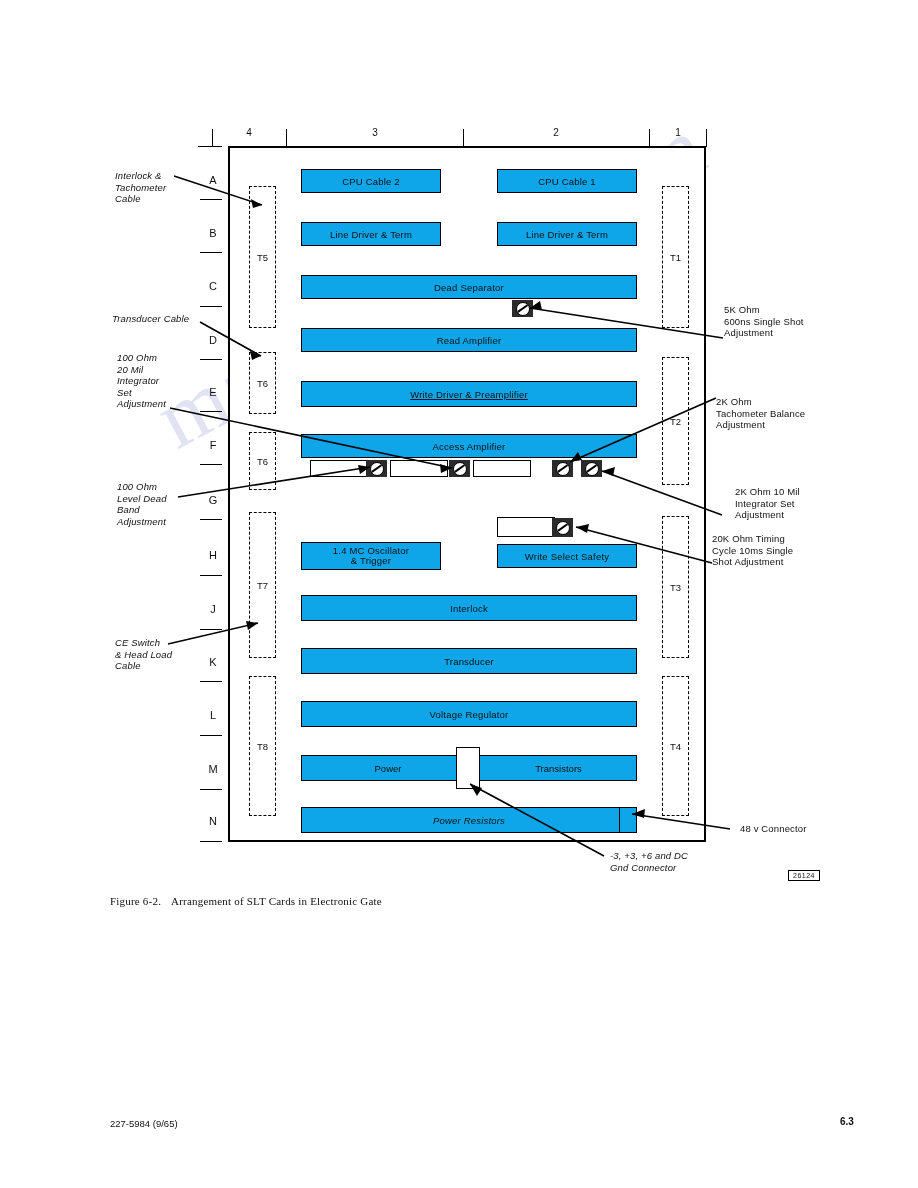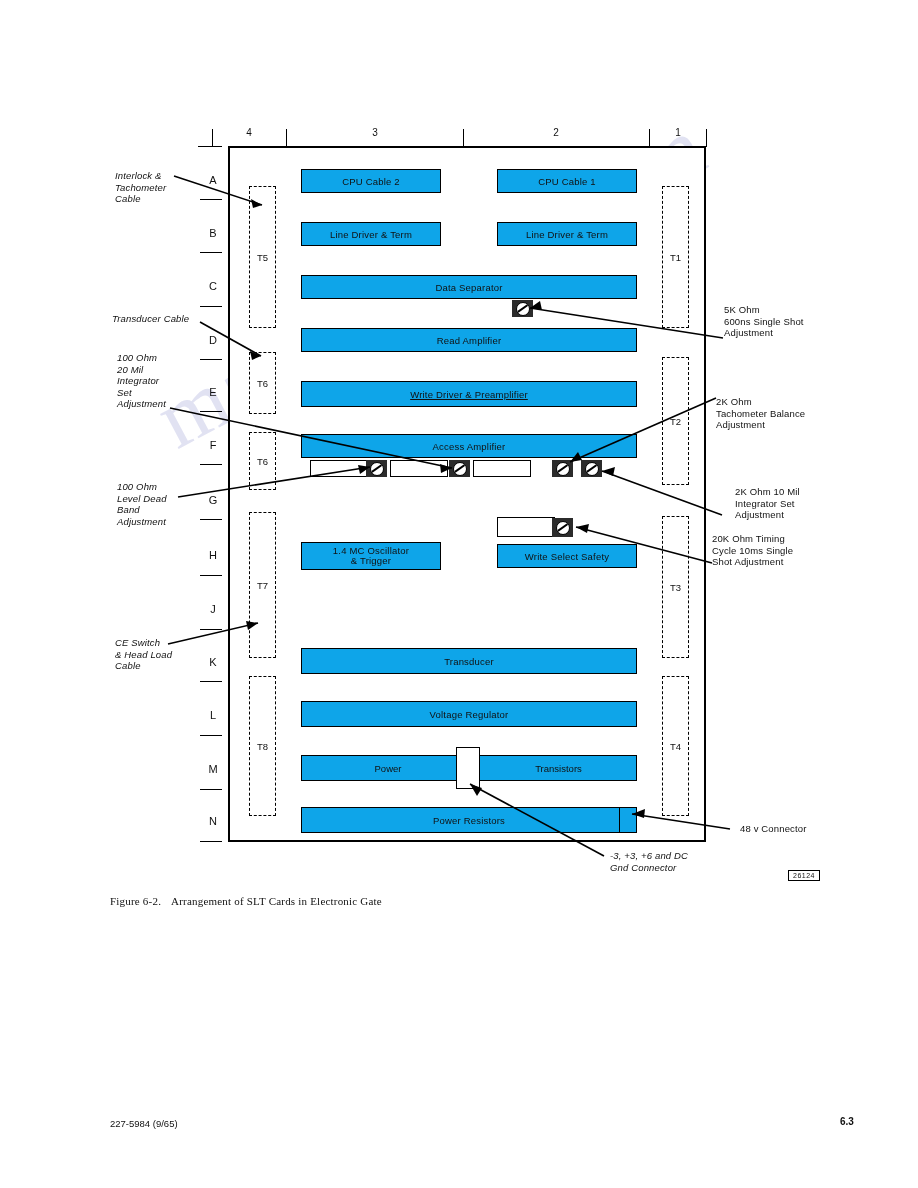--- a/index.html
+++ b/index.html
@@ -188,21 +188,21 @@
     </div>
 
     <div class="card" style="left:301px;top:222px;width:140px;height:24px;">
       <span>Line Driver &amp; Term</span>
     </div>
     <div class="card" style="left:497px;top:222px;width:140px;height:24px;">
       <span>Line Driver &amp; Term</span>
     </div>
 
     <div class="card" style="left:301px;top:275px;width:336px;height:24px;">
-      <span>Data Separator</span>
+      <span>Dead Separator</span>
     </div>
     <div class="card" style="left:301px;top:328px;width:336px;height:24px;">
       <span>Read Amplifier</span>
     </div>
     <div class="card" style="left:301px;top:381px;width:336px;height:26px;text-decoration:underline;">
       <span>Write Driver &amp; Preamplifier</span>
     </div>
     <div class="card" style="left:301px;top:434px;width:336px;height:24px;">
       <span>Access Amplifier</span>
     </div>
@@ -234,33 +234,36 @@
       </div>
 
     <div class="card two-line" style="left:301px;top:542px;width:140px;height:28px;white-space:pre-line;">
       <span style="white-space:pre-line;">1.4 MC Oscillator
 &amp; Trigger</span>
     </div>
     <div class="card" style="left:497px;top:544px;width:140px;height:24px;">
       <span>Write Select Safety</span>
     </div>
 
+    <div class="card" style="left:301px;top:595px;width:336px;height:26px;">
+      <span>Interlock</span>
+    </div>
     <div class="card" style="left:301px;top:648px;width:336px;height:26px;">
       <span>Transducer</span>
     </div>
     <div class="card" style="left:301px;top:701px;width:336px;height:26px;">
       <span>Voltage Regulator</span>
     </div>
 
     <div class="card" style="left:301px;top:755px;width:336px;height:26px;"></div>
     <div style="position:absolute;left:308px;top:755px;width:160px;height:26px;display:flex;align-items:center;justify-content:center;font-size:9.5px;">Power</div>
     <div style="position:absolute;left:480px;top:755px;width:157px;height:26px;display:flex;align-items:center;justify-content:center;font-size:9.5px;">Transistors</div>
     <div style="position:absolute;left:456px;top:747px;width:24px;height:42px;border:1.6px solid #000;background:#fff;box-sizing:border-box;"></div>
 
-    <div class="card" style="left:301px;top:807px;width:336px;height:26px;">
+    <div class="card" style="left:301px;top:807px;width:336px;height:26px;font-style:italic;">
       <span>Power Resistors</span>
     </div>
     <div style="position:absolute;left:619px;top:807px;width:18px;height:26px;border-left:1.6px solid #000;box-sizing:border-box;"></div>
 
     <svg id="leaders">
 
       <line x1="174" y1="176" x2="262" y2="205" stroke="#000" stroke-width="1.6"></line>
       <polygon points="262,205 251,199 253,208" fill="#000"></polygon>
 
       <line x1="200" y1="322" x2="261" y2="356" stroke="#000" stroke-width="1.6"></line>

